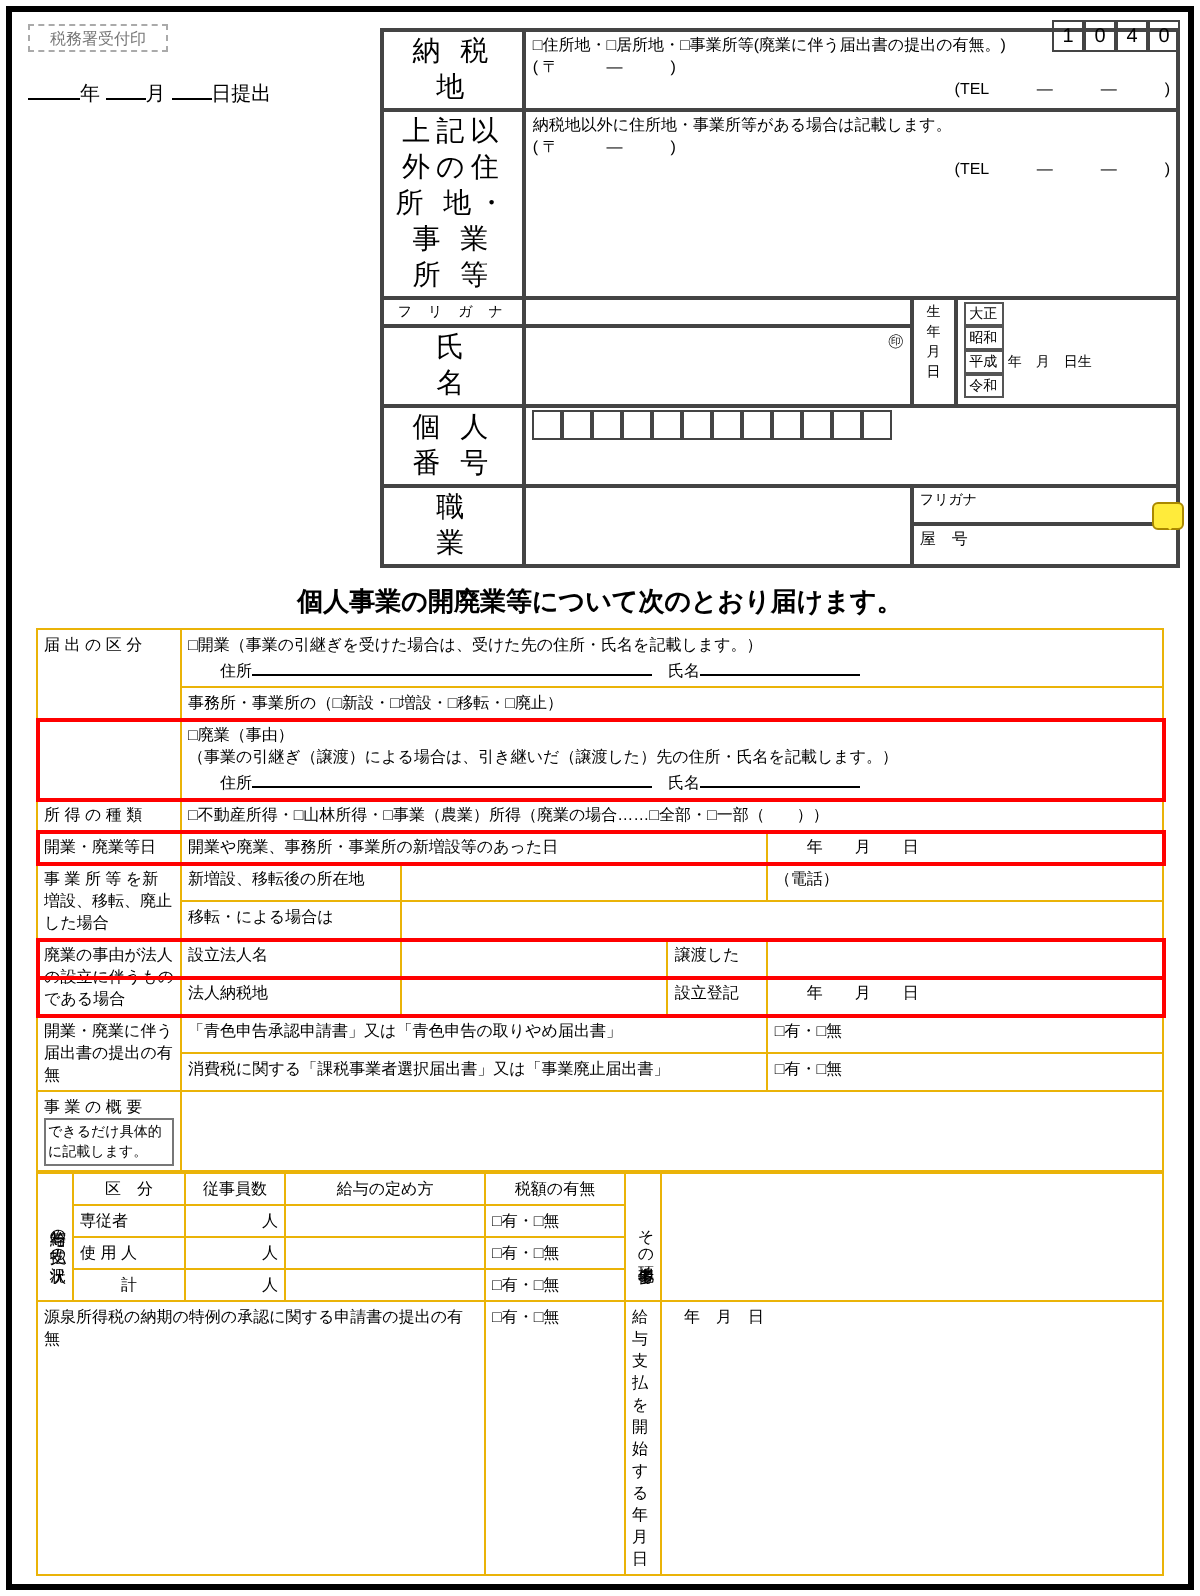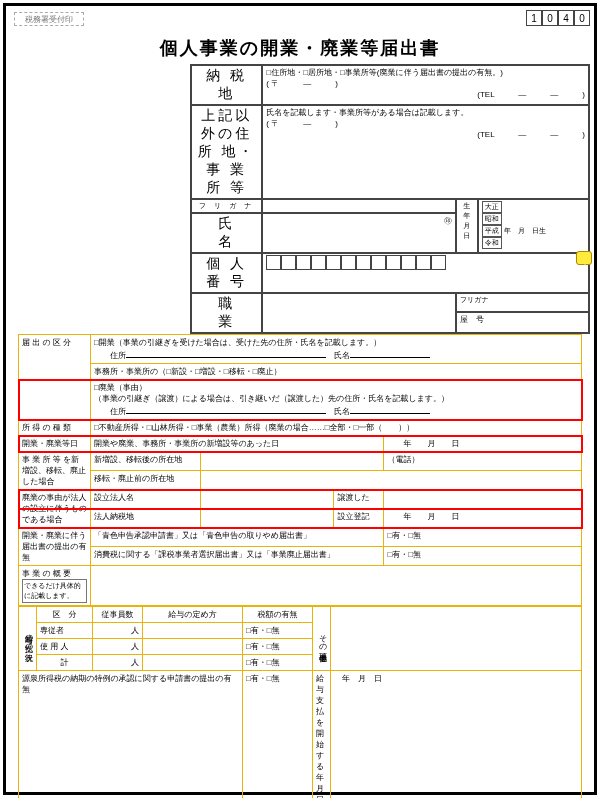--- a/index.html
+++ b/index.html
@@ -89,40 +89,44 @@
 
 <div class="outer">
   <div class="topnum">
     <div>1</div>
     <div>0</div>
     <div>4</div>
     <div>0</div>
   </div>
   <div class="stamp">税務署受付印</div>
 
-  <div class="title">個人事業の開業・廃業等届出書</div>
 
   <div class="upper">
     <div class="left-col">
+      <div style="margin-top:18px">
+        <span class="left-line" style="width:26px"></span><span>年</span>
+        <span class="left-line" style="width:20px"></span><span>月</span>
+        <span class="left-line" style="width:20px"></span><span>日提出</span>
+      </div>
     </div>
 
     <table class="right-tbl" cellspacing="0">
       <tbody>
           <tr>
         <td class="lbl" rowspan="1">納 税 地</td>
         <td colspan="3">
           <div>□住所地・□居所地・□事業所等(廃業に伴う届出書の提出の有無。)</div>
           <div>( 〒　　　―　　　)</div>
           <div style="text-align:right">(TEL　　　―　　　―　　　)</div>
         </td>
       </tr>
       <tr>
         <td class="lbl">上記以外の住 所 地・事 業 所 等</td>
         <td colspan="3">
-          <div>氏名を記載します・事業所等がある場合は記載します。</div>
+          <div>納税地以外に住所地・事業所等がある場合は記載します。</div>
           <div>( 〒　　　―　　　)</div>
           <div style="text-align:right">(TEL　　　―　　　―　　　)</div>
         </td>
       </tr>
       <tr>
         <td class="lbl small">フ リ ガ ナ</td>
         <td style="width:160px"></td>
         <td rowspan="2" style="width:18px;font-size:7px;text-align:center">生年月日</td>
         <td rowspan="2" style="width:92px">
           <span class="era">大正</span><br>
@@ -151,20 +155,21 @@
       </tr>
       <tr>
         <td colspan="2">屋　号</td>
       </tr>
     </tbody>
       </table>
   </div>
 
   <div class="bubble"></div>
 
+  <div class="sec-hdr">個人事業の開廃業等について次のとおり届けます。</div>
 
   <table class="main">
     <tbody>
         <tr>
       <td class="rowlbl" rowspan="3">届 出 の 区 分</td>
       <td colspan="5">
         <div>□開業（事業の引継ぎを受けた場合は、受けた先の住所・氏名を記載します。）</div>
         <div>　　<span>住所</span><span class="uline" style="min-width:200px"></span>　<span>氏名</span><span class="uline" style="min-width:80px"></span></div>
       </td>
     </tr>
@@ -190,21 +195,21 @@
       <td colspan="2" style="width:130px">　　<span>年</span>　　<span>月</span>　　<span>日</span></td>
     </tr>
 
     <tr>
       <td class="rowlbl" rowspan="2">事 業 所 等 を新増設、移転、廃止した場合</td>
       <td style="width:110px">新増設、移転後の所在地</td>
       <td colspan="2"></td>
       <td colspan="2">（電話）</td>
     </tr>
     <tr>
-      <td>移転・廃止前の所在地</td>
+      <td>移転・による場合は</td>
       <td colspan="4"></td>
     </tr>
 
     <tr class="red">
       <td class="rowlbl" rowspan="2">廃業の事由が法人の設立に伴うものである場合</td>
       <td>設立法人名</td>
       <td></td>
       <td style="width:50px">譲渡した</td>
       <td colspan="2"></td>
     </tr>

